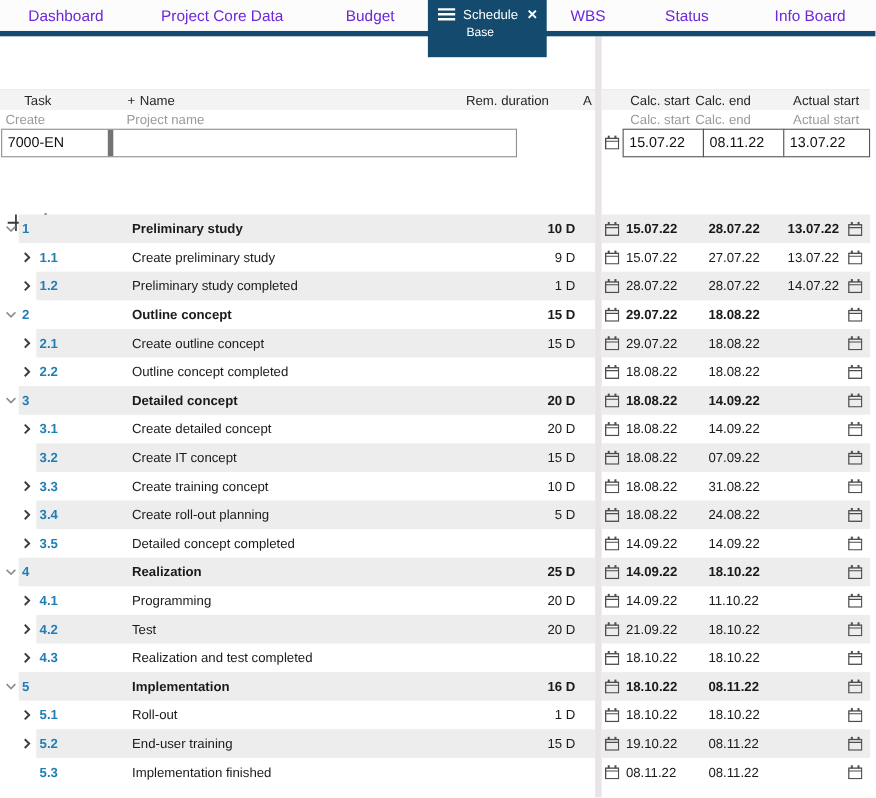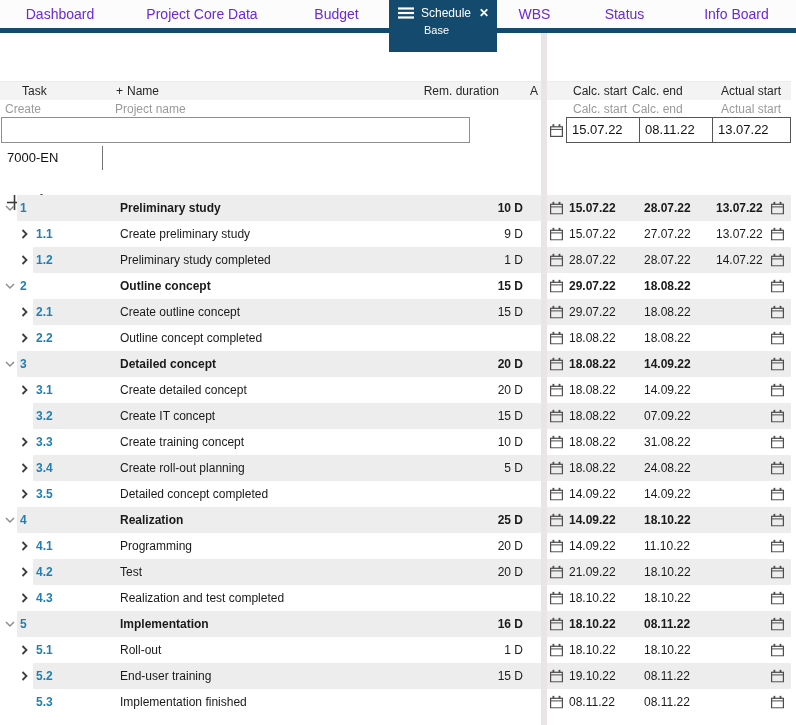--- a/index.html
+++ b/index.html
@@ -30,21 +30,21 @@
   .sub-row { position: absolute; left: 0; right: 0; top: 67px; height: 18px; font-size: 12px; color: #9a9a9a; }
   .hdr-row span, .sub-row span { position: absolute; top: 2px; white-space: nowrap; }
 
   
   .lh-task { left: 22px; } .lh-plus { left: 116px; } .lh-name { left: 127px; }
   .lh-rem { right: 42px; } .lh-a { left: 530px; }
   .ls-project { left: 5px; } .ls-projname { left: 115px; }
 
   
   .proj-input { position: absolute; left: 1px; top: 84px; width: 469px; height: 26px; border: 1px solid #8f8f8f; background: #fff; font-size: 13px; color: #111; }
-  .proj-input .cell1 { position: absolute; left: 0; top: 0; width: 101px; height: 100%; border-right: 1px solid #737373; line-height: 24px; padding-left: 5px; margin-top: 28px; }
+  .proj-input .cell1 { position: absolute; left: 0; top: 0; width: 101px; height: 100%; border-right: 5px solid #737373; line-height: 24px; padding-left: 5px; }
   .proj-input .cell2 { position: absolute; left: 102px; top: 0; right: 0; height: 100%; line-height: 24px; padding-left: 5px; }
 
   
   .toolbar { position: absolute; left: 6px; top: 156px; height: 26px; display: flex; align-items: center; gap: 9px; }
   .icon-btn { cursor: pointer; display: inline-flex; align-items: center; }
 
   
   .rh-cs { left: 26px; } .rh-ce { left: 85px; } .rh-as { left: 174px; }
 
   

